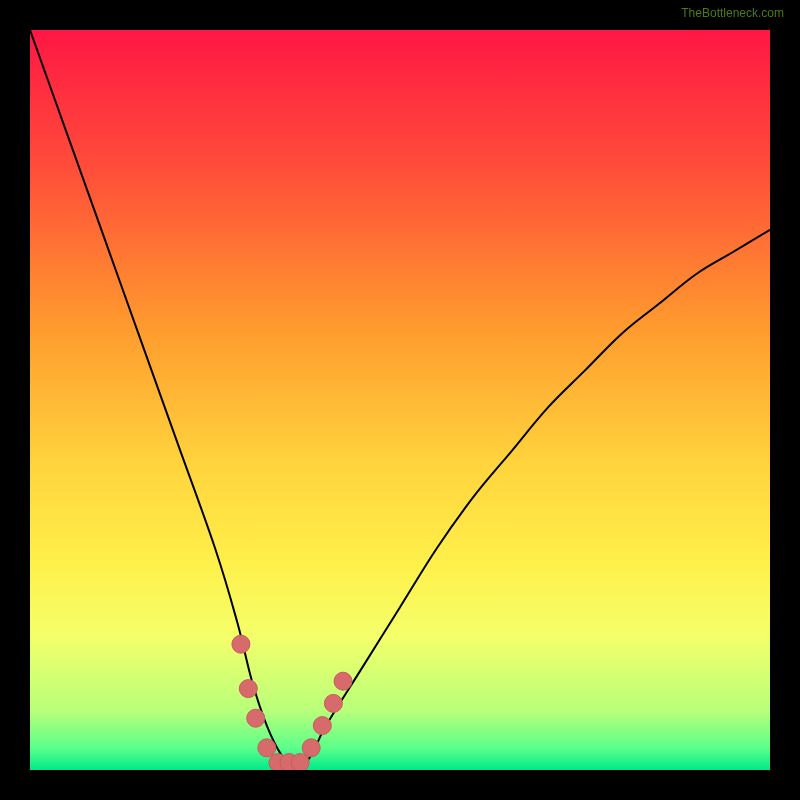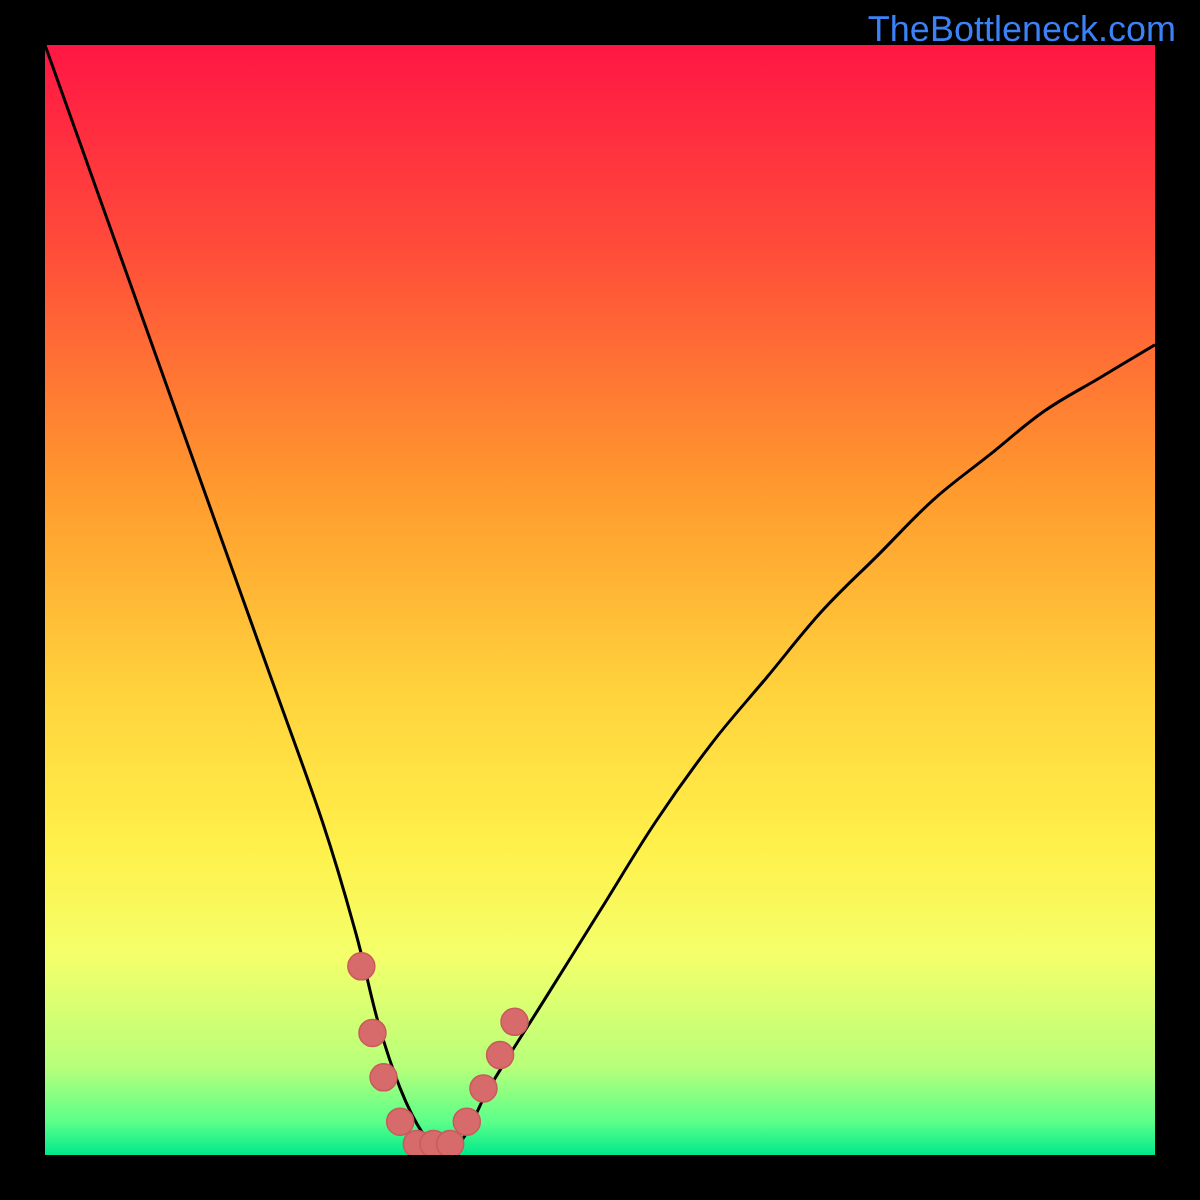--- a/index.html
+++ b/index.html
@@ -8,22 +8,22 @@
     width: 800px;
     height: 800px;
     background: #000;
     position: relative;
     font-family: Arial, sans-serif;
   }
   .watermark {
     position: absolute;
     top: 6px;
     right: 16px;
-    color: #3b82f6;
-    font-size: 24px;
+    color: #4d7c0f;
+    font-size: 12px;
     font-weight: 500;
     z-index: 10;
     margin-left: 32px;
   }
   .plot-area {
     position: absolute;
     left: 30px;
     top: 30px;
     width: 740px;
     height: 740px;

